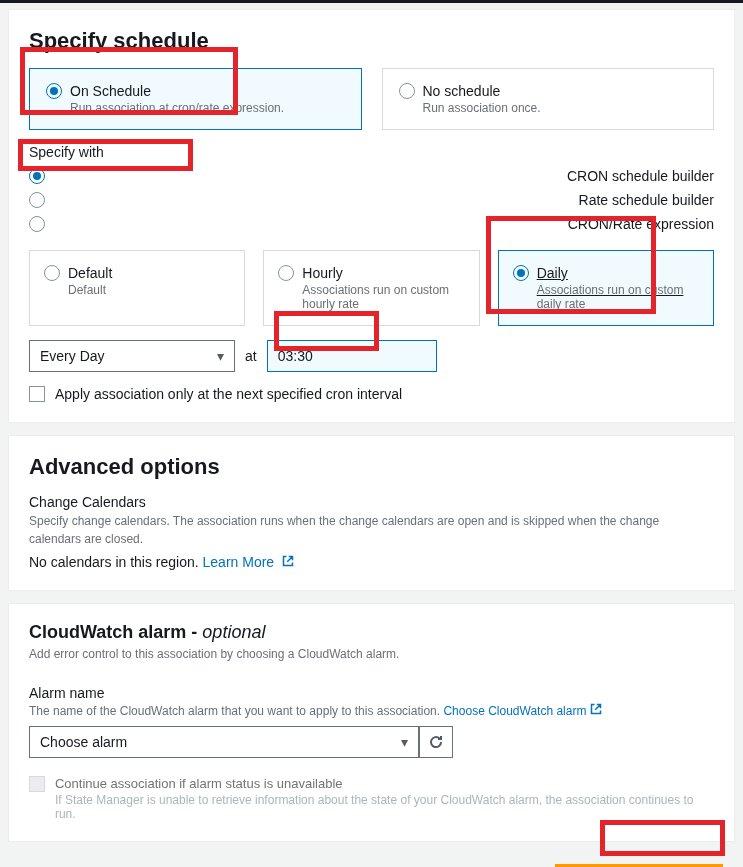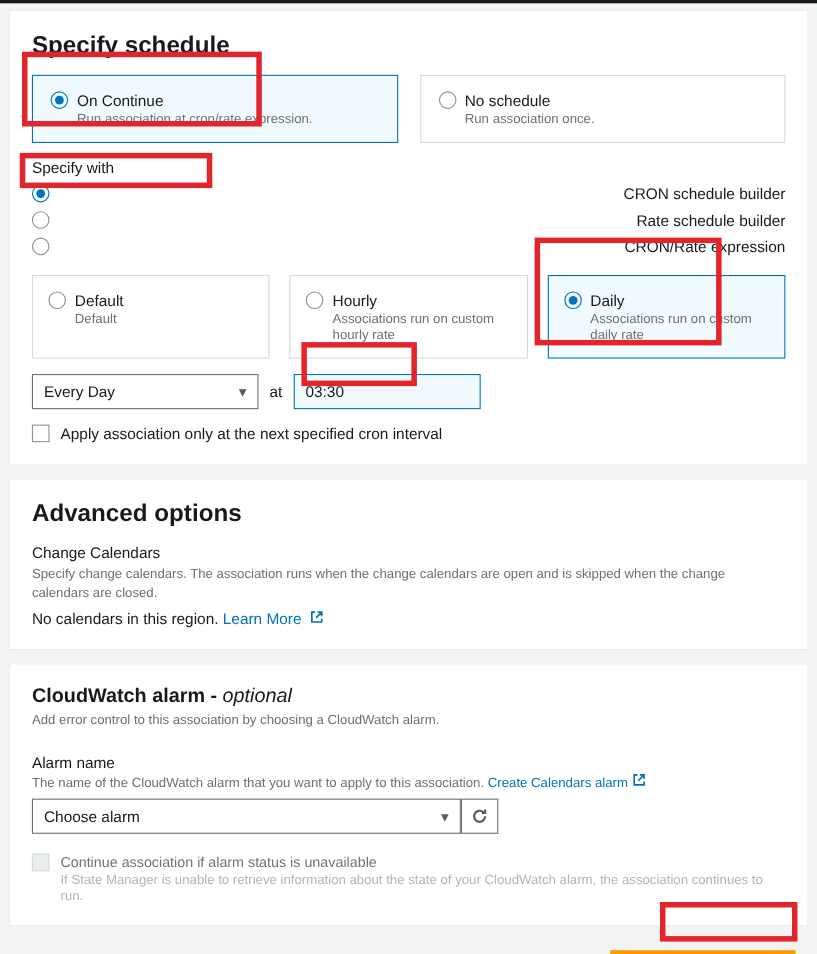--- a/index.html
+++ b/index.html
@@ -15,21 +15,21 @@
     .card-desc { font-size: 12px; color: #687078; margin-top: 2px; margin-left: 24px; }
     .radio { -webkit-appearance: none; appearance: none; width: 16px; height: 16px; border: 1.5px solid #879596; border-radius: 50%; position: relative; cursor: pointer; flex-shrink: 0; }
     .radio:checked { border-color: #0073bb; }
     .radio:checked::after { content: ""; width: 8px; height: 8px; background: #0073bb; border-radius: 50%; position: absolute; top: 50%; left: 50%; transform: translate(-50%, -50%); }
     .specify-with-label { font-size: 14px; color: #16191f; margin-bottom: 8px; margin-top: 2px; }
     .radio-group-vert { display: flex; flex-direction: column; gap: 8px; margin-bottom: 18px; }
     .radio-row { display: flex; align-items: center; gap: 8px; justify-content: space-between; }
     .radio-row label { font-size: 14px; color: #16191f; cursor: pointer; }
     .three-cards { display: flex; gap: 18px; margin-bottom: 14px; }
     .three-cards .card { min-height: 68px; padding: 14px 14px; }
-    .three-cards .card.selected { border: 1px solid #0073bb; background: #f1faff; }
+    .three-cards .card.selected { border: 1px solid #0073bb; background: #f1faff; text-decoration: underline; }
     .time-row { display: flex; align-items: center; gap: 10px; margin-bottom: 14px; }
     .select { border: 1px solid #687078; height: 32px; width: 206px; padding: 0 10px; display: flex; align-items: center; justify-content: space-between; background: #fff; cursor: pointer; }
     .select-caret { color: #545b64; }
     .at-label { font-size: 14px; color: #16191f; }
     .time-input { border: 1px solid #0073bb; background: #f1faff; height: 32px; width: 170px; padding: 0 10px; font-size: 14px; color: #16191f; outline: none; }
     .checkbox-row { display: flex; align-items: center; gap: 10px; margin-top: 6px; }
     .checkbox { width: 16px; height: 16px; border: 1.5px solid #879596; cursor: pointer; -webkit-appearance: none; appearance: none; background: #fff; }
     .checkbox:disabled { background: #eaeded; border-color: #d5dbdb; }
     .subhead { font-size: 14px; font-weight: 400; color: #16191f; margin-bottom: 2px; }
     .desc-text { font-size: 12px; color: #687078; line-height: 1.5; }
@@ -64,21 +64,21 @@
   <div class="topbar"></div>
 
   <div class="panel">
     <div class="panel-pad">
       <h2 class="section-title">Specify schedule</h2>
 
       <div class="two-cards">
         <div class="card selected">
           <div class="card-title">
             <input type="radio" class="radio" checked="" style="">
-            <span>On Continue</span>
+            <span>On Schedule</span>
           </div>
           <div class="card-desc">Run association at cron/rate expression.</div>
         </div>
         <div class="card">
           <div class="card-title">
             <input type="radio" class="radio" style="">
             <span>No schedule</span>
           </div>
           <div class="card-desc">Run association once.</div>
         </div>
@@ -163,21 +163,21 @@
 
   <div class="panel">
     <div class="panel-pad">
       <h2 class="alarm-head">
         <span>CloudWatch alarm</span><span> - </span><span class="alarm-opt-italic">optional</span>
       </h2>
       <div class="alarm-desc">Add error control to this association by choosing a CloudWatch alarm.</div>
 
       <div class="alarm-name-label">Alarm name</div>
       <div class="alarm-name-desc">
-        <span>The name of the CloudWatch alarm that you want to apply to this association. </span><a class="link"><span>Create Calendars alarm</span><span class="link-icon"><svg width="12" height="12" viewBox="0 0 16 16">
+        <span>The name of the CloudWatch alarm that you want to apply to this association. </span><a class="link"><span>Choose CloudWatch alarm</span><span class="link-icon"><svg width="12" height="12" viewBox="0 0 16 16">
                 <path fill="none" stroke="#0073bb" stroke-width="2" d="M6 2H2v12h12v-4M9 2h5v5M14 2L7 9"></path>
               </svg></span></a>
       </div>
 
       <div class="alarm-row">
         <div class="alarm-select">
           <span>Choose alarm</span>
           <span class="select-caret">▾</span>
         </div>
         <button class="refresh-btn">

